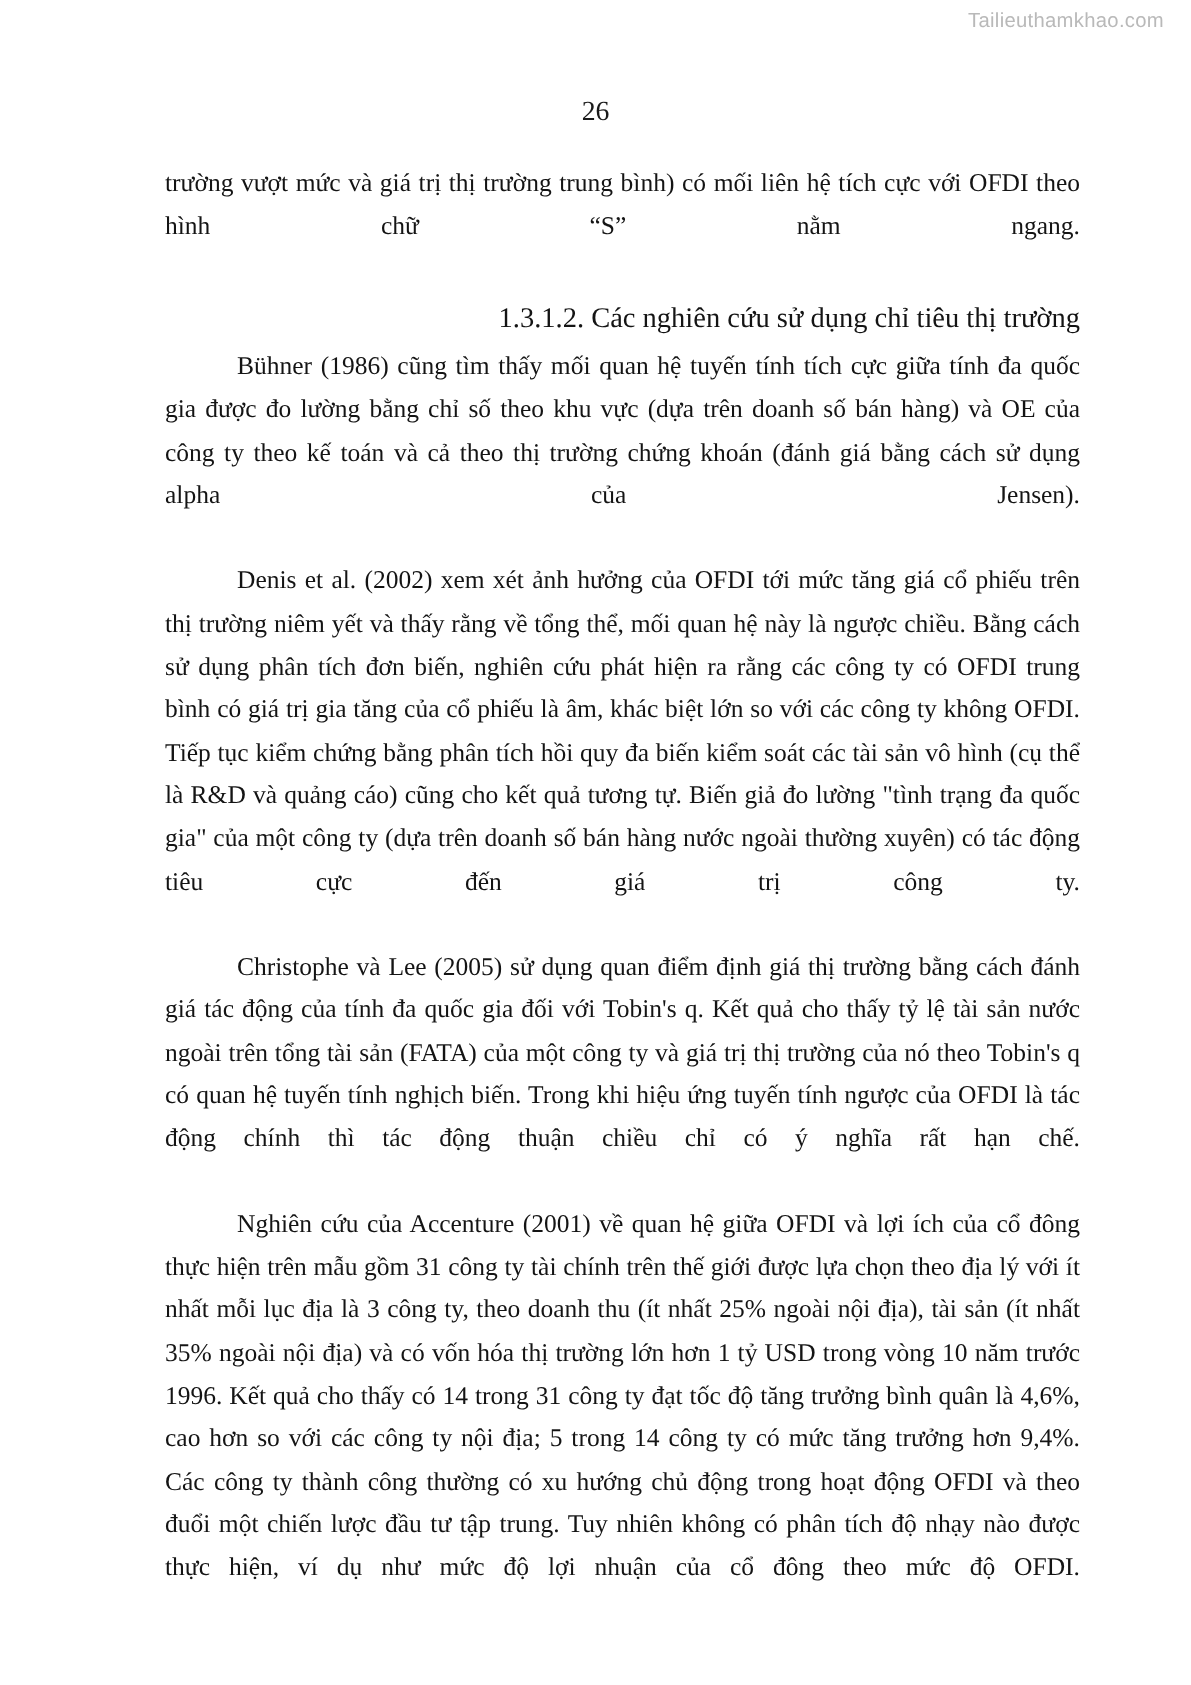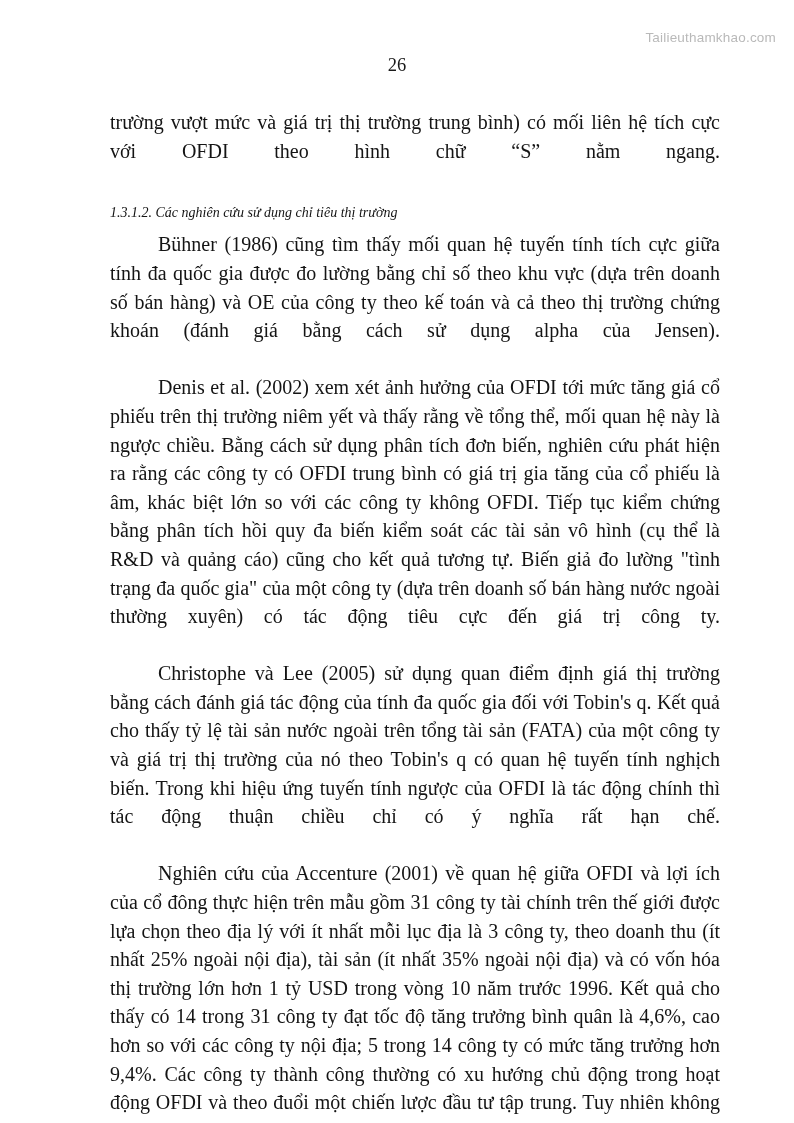--- a/index.html
+++ b/index.html
@@ -28,69 +28,67 @@
   .watermark {
     position: absolute;
     top: 6px;
     right: 18px;
     font-family: "Liberation Sans", "DejaVu Sans", sans-serif;
     font-size: 13.5px;
     letter-spacing: 0.2px;
     color: #b9b9b9;
     white-space: nowrap;
     user-select: none;
-    margin-top: 24px;
   }
 
   
   .page-number {
     position: absolute;
-    top: 56px;
+    top: 66px;
     left: 0;
     width: 794px;
     text-align: center;
     font-size: 18.5px;
     line-height: 1;
     color: #1a1a1a;
   }
 
   
   .content {
     position: absolute;
     top: 108px;
     left: 110px;
     width: 610px;
   }
 
   p.para {
     margin: 0;
-    font-size: 20px;
+    font-size: 17px;
     line-height: 28.6px;
     text-align: justify;
     text-justify: inter-word;
     color: #141414;
     hyphens: none;
     word-spacing: 0.1px;
   }
 
   p.para.indent {
     text-indent: 48px;
   }
 
   p.para.cont {
     text-indent: 0;
   }
 
   h2.heading {
     margin: 0;
-    font-size: 14px;
+    font-size: 19px;
     line-height: 28.6px;
-    font-style: italic;
     font-weight: normal;
-    text-align: left;
+    text-align: right;
     color: #141414;
   }
   .gap-head-before { height: 5px; }
   .gap-head-after { height: 3px; }
 
   
   p.para:after {
     content: "";
     display: inline-block;
     width: 100%;

